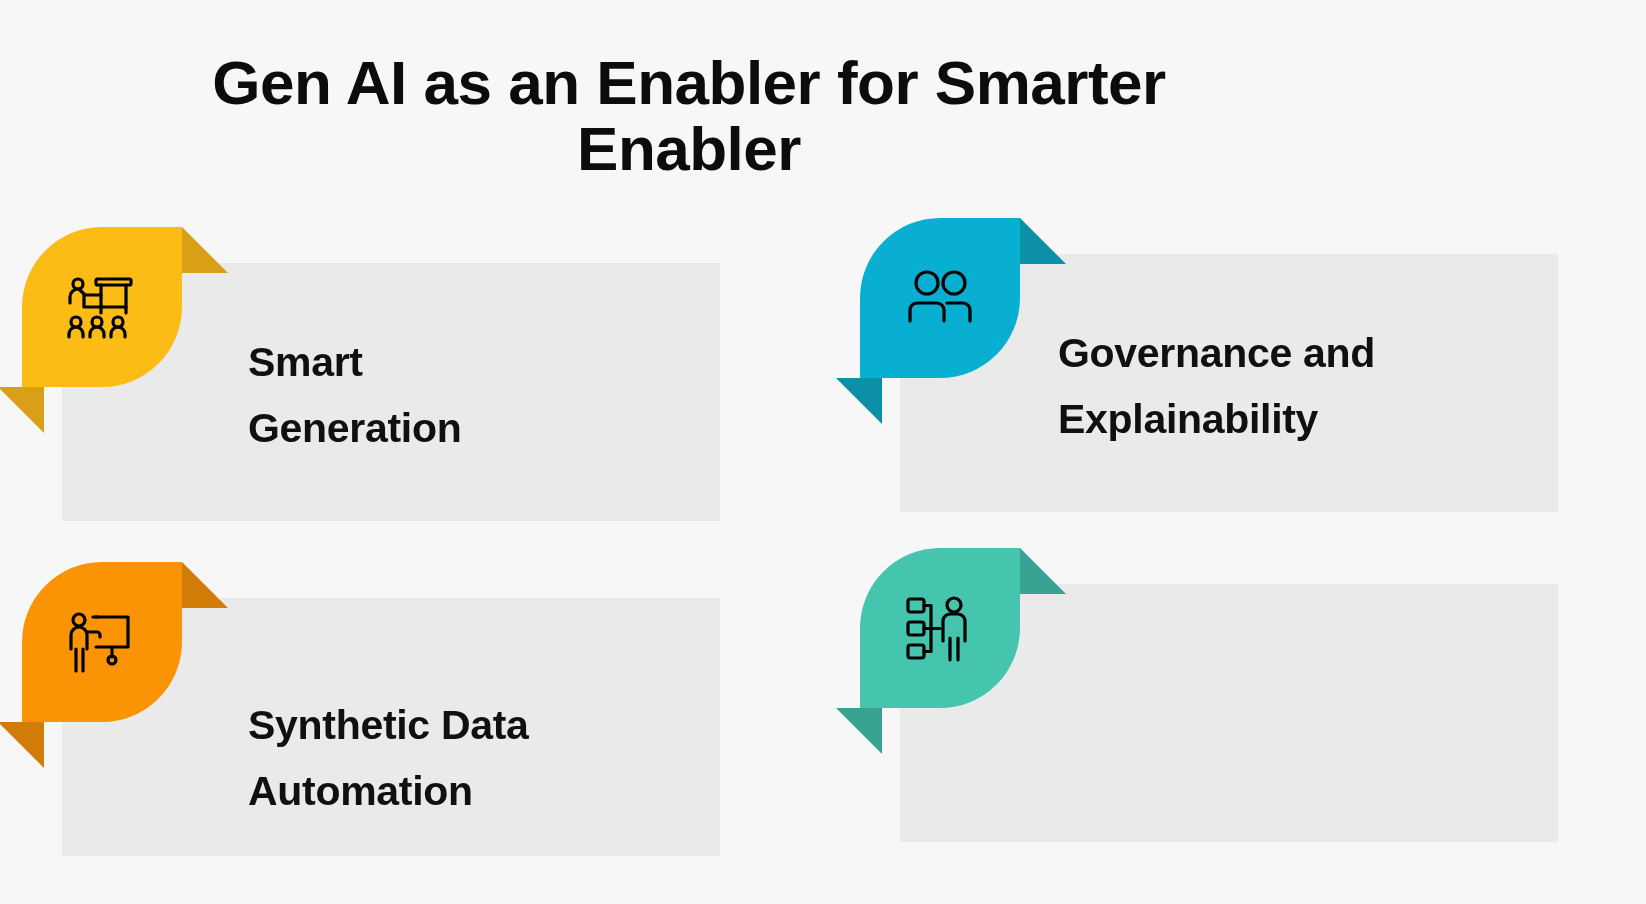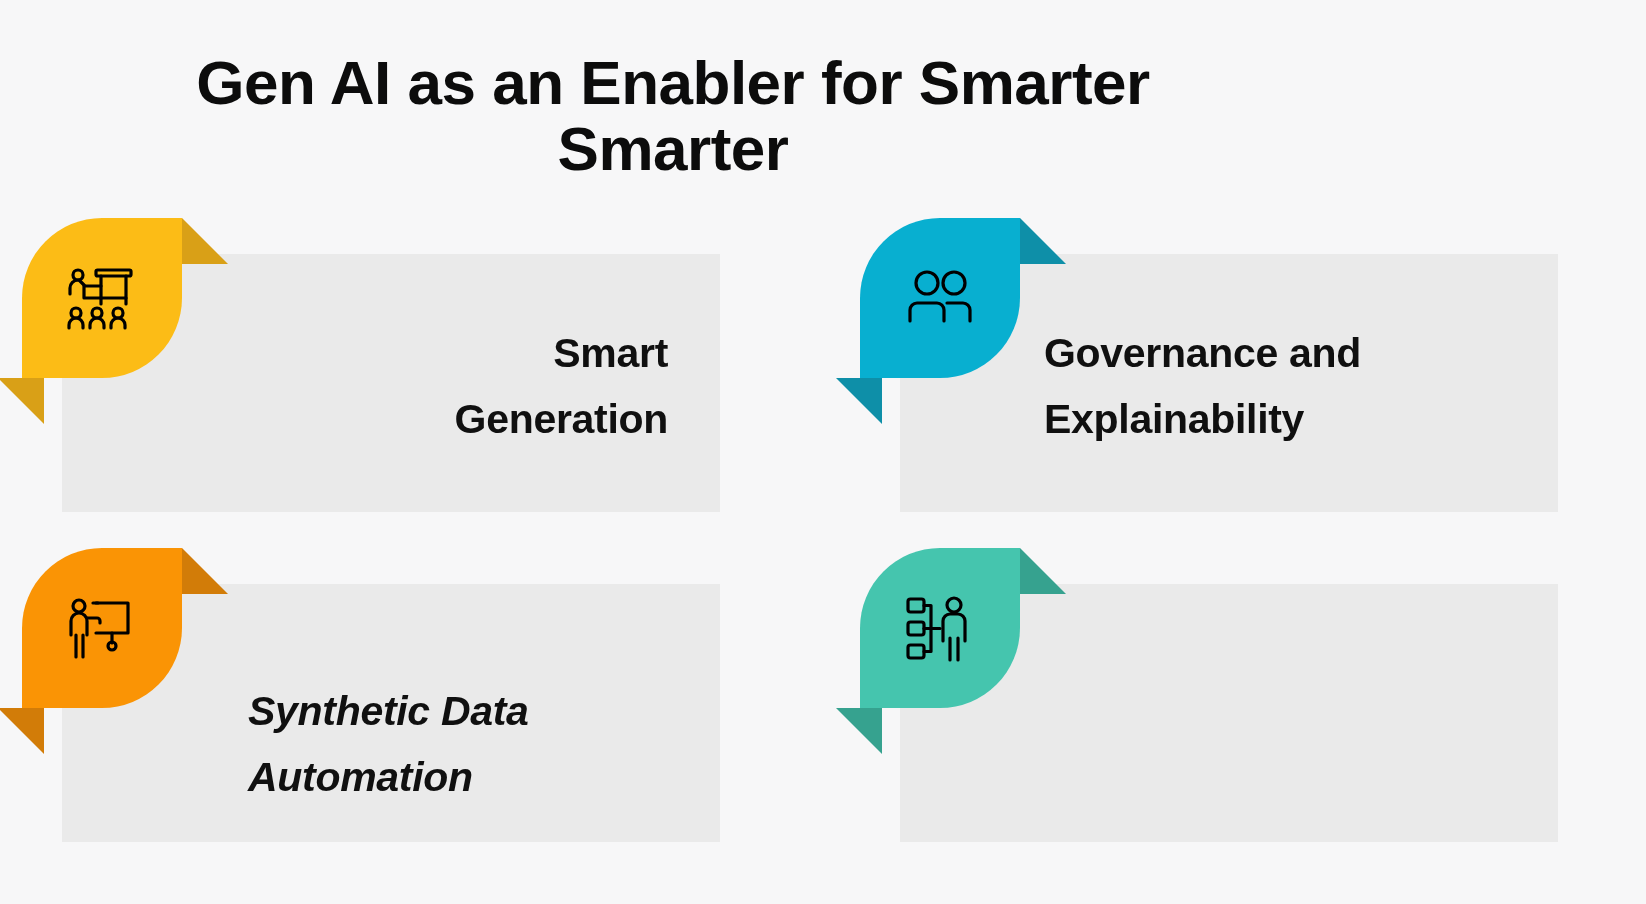--- a/index.html
+++ b/index.html
@@ -12,21 +12,21 @@
     height: 904px;
     background: #f7f7f8;
     font-family: "Liberation Sans", "DejaVu Sans", sans-serif;
     overflow: hidden;
     position: relative;
   }
 
   
   .page-title {
     position: absolute;
-    left: 0;
+    left: 16px;
     top: 0;
     width: 1346px;
     padding-top: 8px;
     text-align: center;
     font-size: 62px;
     line-height: 1.08;
     font-weight: bold;
     color: #0c0c0c;
     letter-spacing: -0.5px;
     box-sizing: border-box;
@@ -44,23 +44,23 @@
     top: 208px;
     width: 1646px;
     height: 680px;
   }
 
   .card {
     position: absolute;
     width: 783px;
     height: 340px;
   }
-  .card.pos-r0c0 { left: 0px;   top: 0px; text-align: right; }
+  .card.pos-r0c0 { left: 0px;   top: 9px; }
   .card.pos-r0c1 { left: 838px; top: 0px; }
-  .card.pos-r1c0 { left: 0px;   top: 330px; font-style: italic; }
+  .card.pos-r1c0 { left: 0px;   top: 344px; }
   .card.pos-r1c1 { left: 838px; top: 330px; }
 
   
   .card-panel {
     position: absolute;
     left: 62px;
     top: 46px;
     width: 658px;
     height: 258px;
     background: #eaeaea;
@@ -73,21 +73,21 @@
     left: 248px;
     top: 112px;
     width: 420px;
     font-size: 41px;
     line-height: 1.62;
     font-weight: bold;
     color: #101010;
     letter-spacing: -0.3px;
   }
   .card.pos-r0c1 .card-label,
-  .card.pos-r1c1 .card-label { left: 206px; width: 440px; }
+  .card.pos-r1c1 .card-label { left: 220px; width: 440px; }
   .card.pos-r1c1 .card-label { top: 150px; }
   .card.pos-r1c0 .card-label { top: 140px; }
 
   
   .badge {
     position: absolute;
     left: 22px;
     top: 10px;
     width: 160px;
     height: 160px;
@@ -119,21 +119,21 @@
     width: 260px;
     height: 230px;
     overflow: visible;
   }
 </style>
 </head>
 <body>
 
 <h1 class="page-title">
   <span class="title-line">Gen AI as an Enabler for Smarter</span>
-  <span class="title-line">Smarter</span>
+  <span class="title-line">Enabler</span>
 </h1>
 
 <div class="cards-grid">
 
   <div class="card pos-r0c0">
     <div class="card-panel"></div>
 
     <div class="badge">
       <svg class="badge-foldsvg" viewBox="0 0 260 230">
         <polygon points="206,10 252,56 206,56" fill="#d9a017"></polygon>

